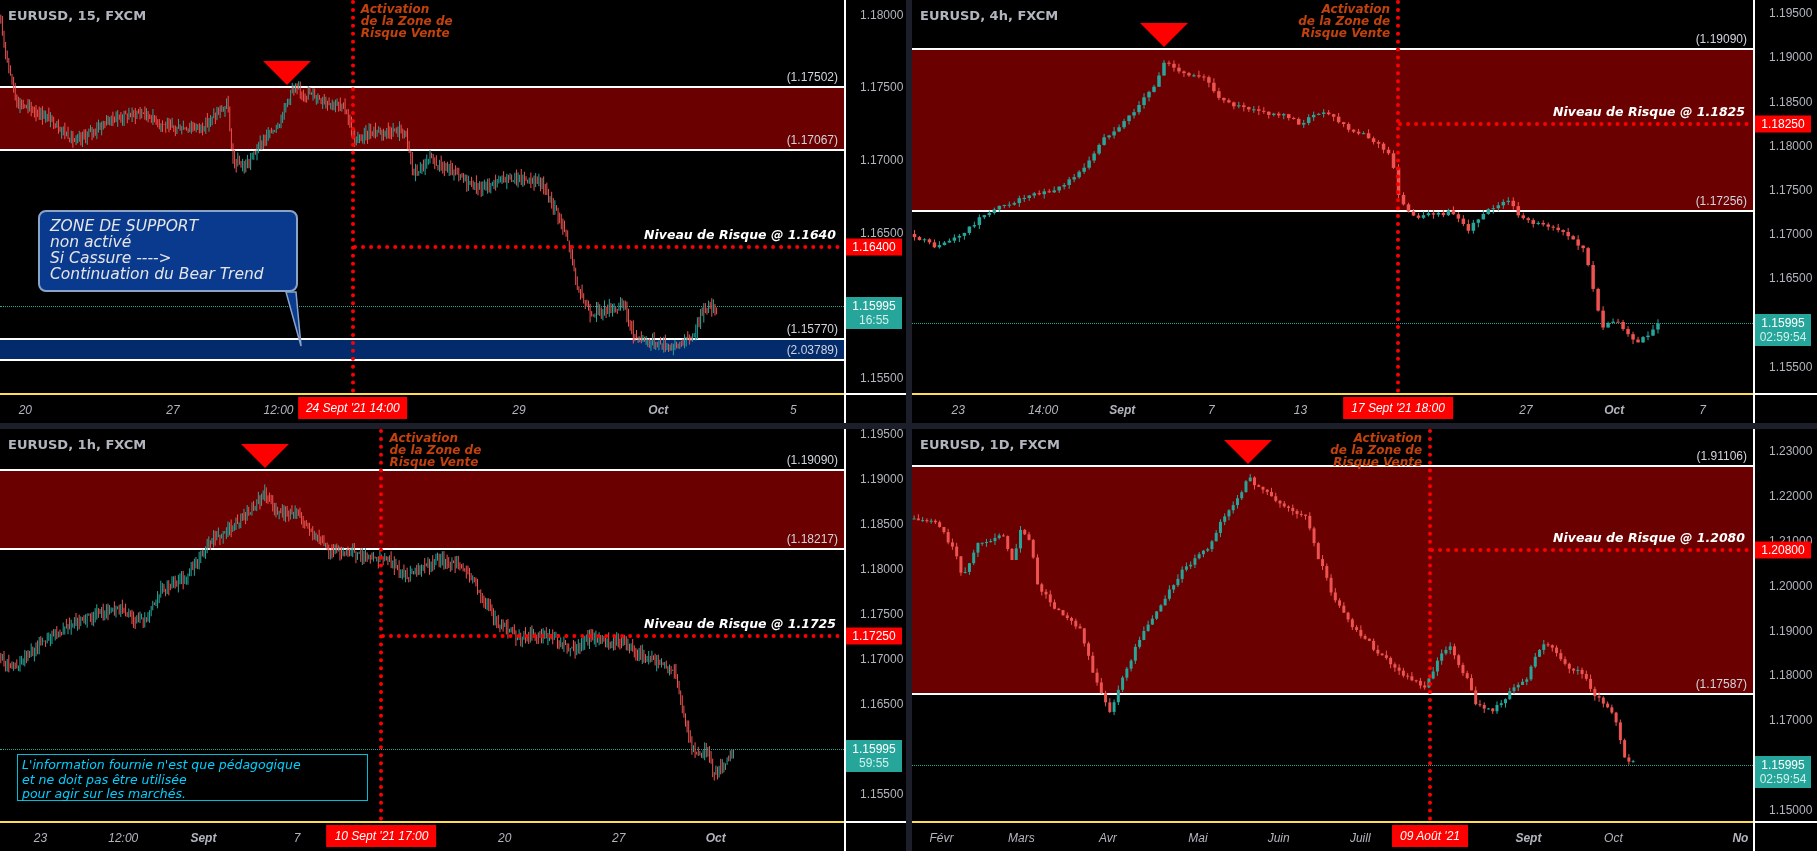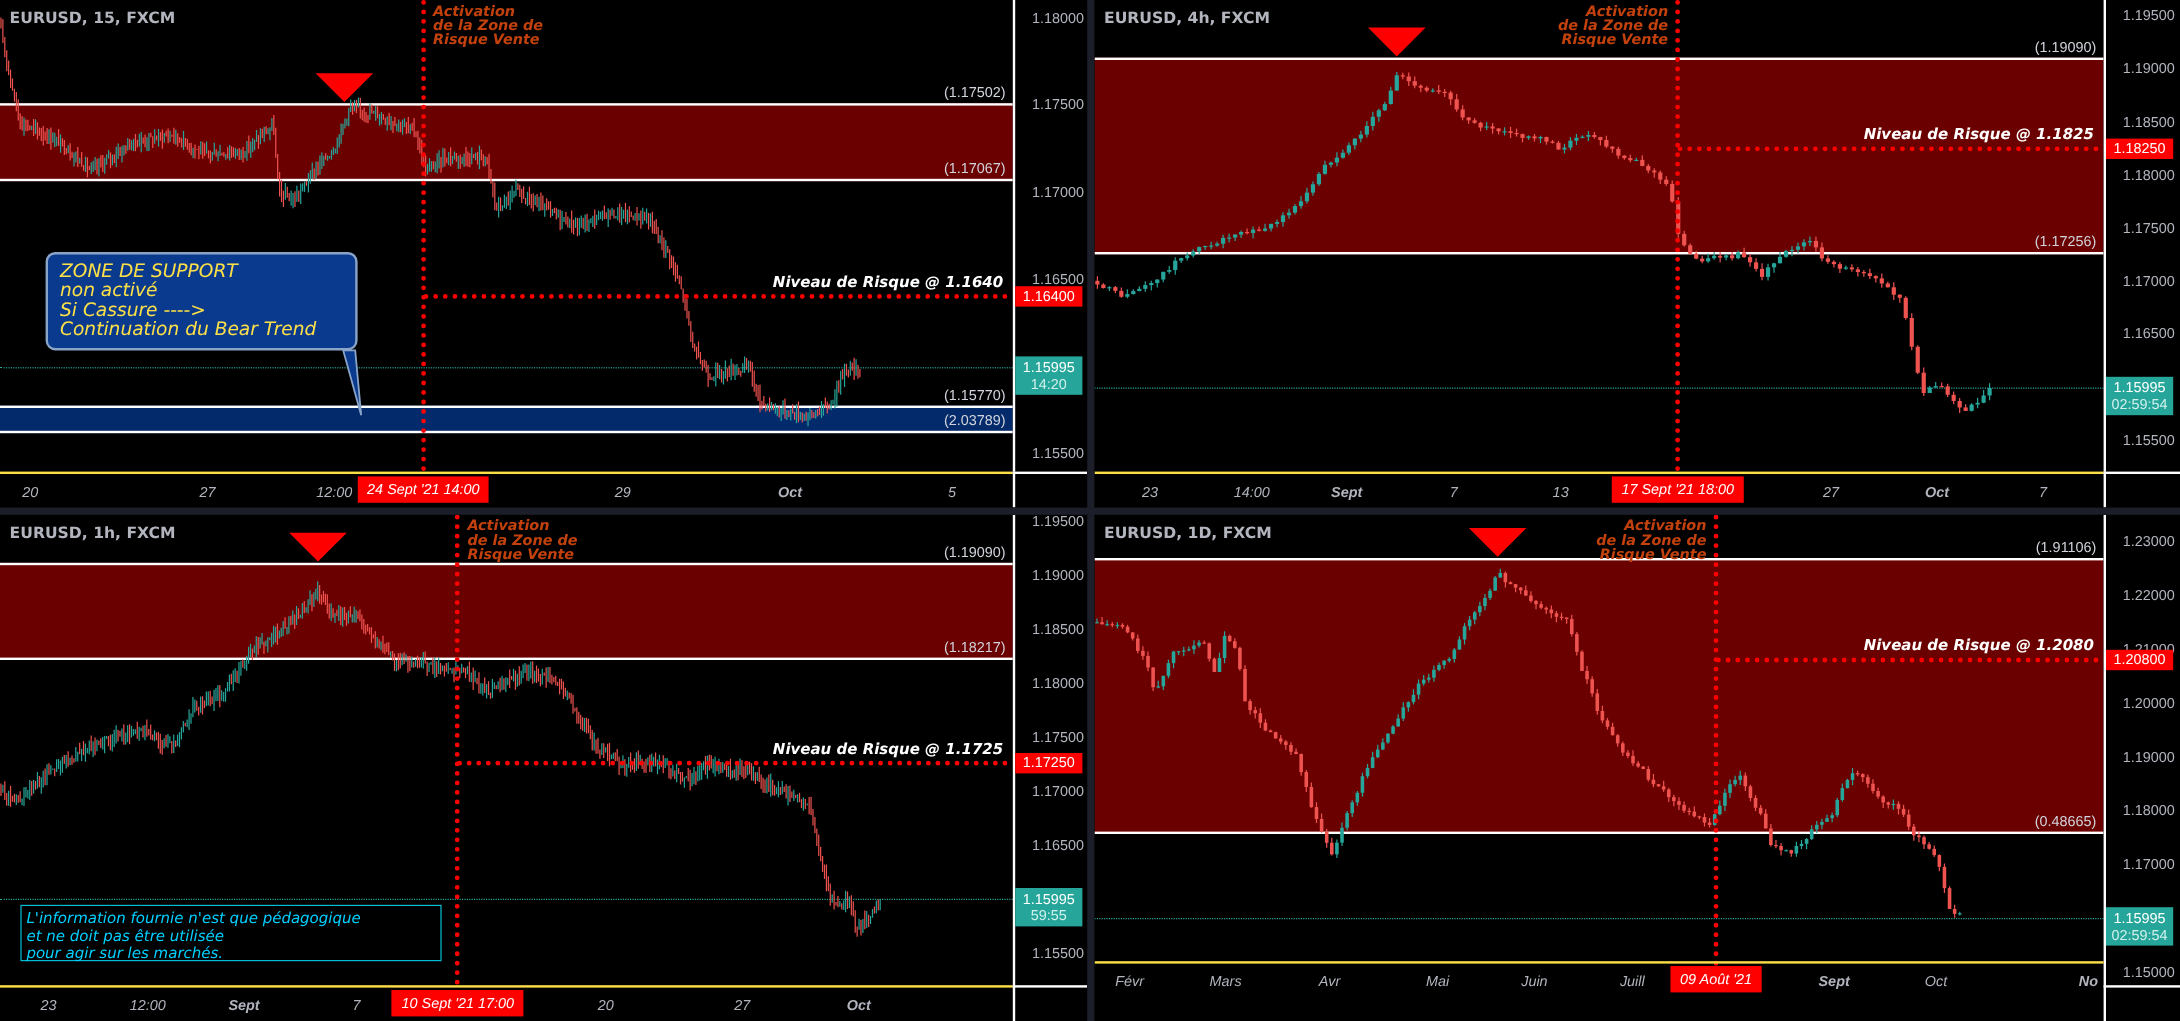--- a/index.html
+++ b/index.html
@@ -20,21 +20,21 @@
   .act-text.left{text-align:left;}
   .vdot{position:absolute;top:0;width:4px;border-left:4px dotted #ff0000;}
   .hdot{position:absolute;border-top:4px dotted #ff0000;}
   .risk-text{position:absolute;color:#fff;font-style:italic;font-weight:bold;font-size:12.5px;white-space:nowrap;font-family:"DejaVu Sans",sans-serif;}
   .price-tag{position:absolute;left:0;width:56px;background:#ff0000;color:#fff;font-size:12px;font-family:"Liberation Sans",sans-serif;text-align:center;height:17px;line-height:17px;transform:translateY(-50%);}
   .last-tag{position:absolute;left:0;width:56px;background:#26a69a;color:#fff;font-size:12px;font-family:"Liberation Sans",sans-serif;text-align:center;line-height:14px;padding:2px 0;transform:translateY(-9px);}
   .last-tag .cd{color:#d0f0ec;}
   .date-tag{position:absolute;top:2px;height:22px;line-height:22px;background:#ff0000;color:#fff;font-size:12px;font-family:"Liberation Sans",sans-serif;padding:0 8px;transform:translateX(-50%);white-space:nowrap;}
   .lastline{position:absolute;left:0;border-top:1px dotted #26a69a;}
   .tri{position:absolute;width:0;height:0;border-left:24px solid transparent;border-right:24px solid transparent;border-top:24px solid #ff0000;transform:translateX(-50%);}
-  .support-box{position:absolute;left:38px;top:210px;width:260px;height:82px;background:#0a3a8e;border:2px solid #8aa4c8;border-radius:8px;color:#fde047;font-style:italic;font-size:15.5px;line-height:16px;padding:6px 10px;box-sizing:border-box;font-family:"DejaVu Sans",sans-serif;}
+  .support-box{position:absolute;left:38px;top:210px;width:260px;height:82px;background:#0a3a8e;border:2px solid #8aa4c8;border-radius:8px;color:#e5e5e5;font-style:italic;font-size:15.5px;line-height:16px;padding:6px 10px;box-sizing:border-box;font-family:"DejaVu Sans",sans-serif;}
   .support-line{white-space:nowrap;}
   .disclaimer{position:absolute;left:17px;top:754px;width:351px;height:47px;border:1px solid #00bcd4;color:#00d0ff;font-style:italic;font-size:12.5px;line-height:14.5px;padding:3px 4px;box-sizing:border-box;font-family:"DejaVu Sans",sans-serif;}
   svg{position:absolute;left:0;top:0;}
 </style>
 </head>
 <body>
 
 <div class="panel" id="p0" style="left:0;top:0;width:906px;height:423px;">
     <div class="plot" style="width: 844px; height: 393px;">
       <div class="zone" style="top: 86.0422px; height: 65.3167px; width: 844px; background: rgb(107, 0, 0);"></div>
@@ -505,21 +505,21 @@
     <div class="title">EURUSD, 15, FXCM</div>
     <div class="yaxis" style="left: 844px; width: 60px; height: 393px;">
       <span class="tick-y" style="top: 14.5556px;">1.18000</span>
       <span class="tick-y" style="top: 87.3333px;">1.17500</span>
       <span class="tick-y" style="top: 160.111px;">1.17000</span>
       <span class="tick-y" style="top: 232.889px;">1.16500</span>
       <span class="tick-y" style="top: 378.444px;">1.15500</span>
       <div class="price-tag" style="top: 247.444px; background: rgb(255, 0, 0);">1.16400</div>
       <div class="last-tag" style="top: 306.394px; background: rgb(38, 166, 154);">
         <div>1.15995</div>
-        <div class="cd">14:20</div>
+        <div class="cd">16:55</div>
       </div>
     </div>
     <div class="xaxis" style="top: 393px; width: 844px; height: 28px;">
       <span class="tick-x" style="left: 25.32px;">20</span>
       <span class="tick-x" style="left: 173.02px;">27</span>
       <span class="tick-x" style="left: 278.52px;">12:00</span>
       <span class="tick-x" style="left: 519.06px;">29</span>
       <span class="tick-x bold" style="left: 658.32px;">Oct</span>
       <span class="tick-x" style="left: 793.36px;">5</span>
       <div class="date-tag" style="left: 352.792px; background: rgb(255, 0, 0);">24 Sept '21   14:00</div>
@@ -1371,21 +1371,21 @@
       <span class="tick-x" style="left: 618.652px;">27</span>
       <span class="tick-x bold" style="left: 715.712px;">Oct</span>
       <div class="date-tag" style="left: 381.488px; background: rgb(255, 0, 0);">10 Sept '21   17:00</div>
     </div>
     <div style="position: absolute; left: 844px; top: 392px; width: 62px; height: 30px; border-left: 2px solid rgb(255, 255, 255); border-top: 2px solid rgb(255, 255, 255); box-sizing: border-box;"></div>
   </div>
 <div class="panel" id="p3" style="left:912px;top:429px;width:905px;height:422px;">
     <div class="plot" style="width: 841px; height: 392px;">
       <div class="zone" style="top: 36.4528px; height: 229.45px; width: 841px; background: rgb(107, 0, 0);"></div>
       <span class="zone-label" style="top: 20.4528px;">(1.91106)</span>
-      <span class="zone-label" style="top: 247.902px;">(0.48665)</span>
+      <span class="zone-label" style="top: 247.902px;">(1.17587)</span>
       <div class="lastline" style="top: 336.224px; width: 841px;"></div>
       <svg width="841" height="392">
         <line x1="2.127235294117647" x2="2.127235294117647" y1="86.41885347373504" y2="89.85853045267476" stroke="#26a69a" stroke-width="1"></line>
         <rect x="0.6381705882352942" y="89.52105758896167" width="2.9781294117647055" height="1" fill="#26a69a"></rect>
         <line x1="6.381705882352941" x2="6.381705882352941" y1="85.2551337206488" y2="91.35533531832536" stroke="#ef5350" stroke-width="1"></line>
         <rect x="4.892641176470589" y="89.52105758896167" width="2.9781294117647055" height="1.7223238198984347" fill="#ef5350"></rect>
         <line x1="10.636176470588234" x2="10.636176470588234" y1="87.94983938513768" y2="92.76586988622654" stroke="#26a69a" stroke-width="1"></line>
         <rect x="9.147111764705881" y="91.14726078431474" width="2.9781294117647055" height="1" fill="#26a69a"></rect>
         <line x1="14.890647058823529" x2="14.890647058823529" y1="89.29056407649611" y2="93.72282987170195" stroke="#ef5350" stroke-width="1"></line>
         <rect x="13.401582352941176" y="91.14726078431474" width="2.9781294117647055" height="1" fill="#ef5350"></rect>
@@ -1739,21 +1739,21 @@
       <span class="tick-y" style="top: 201.6px;">1.19000</span>
       <span class="tick-y" style="top: 246.4px;">1.18000</span>
       <span class="tick-y" style="top: 291.2px;">1.17000</span>
       <span class="tick-y" style="top: 380.8px;">1.15000</span>
       <div class="price-tag" style="top: 120.96px; background: rgb(255, 0, 0);">1.20800</div>
       <div class="last-tag" style="top: 336.224px; background: rgb(38, 166, 154);">
         <div>1.15995</div>
         <div class="cd">02:59:54</div>
       </div>
     </div>
-    <div class="xaxis" style="top: 372px; width: 841px; height: 28px;">
+    <div class="xaxis" style="top: 392px; width: 841px; height: 28px;">
       <span class="tick-x" style="left: 29.435px;">Févr</span>
       <span class="tick-x" style="left: 109.33px;">Mars</span>
       <span class="tick-x" style="left: 195.953px;">Avr</span>
       <span class="tick-x" style="left: 285.94px;">Mai</span>
       <span class="tick-x" style="left: 366.676px;">Juin</span>
       <span class="tick-x" style="left: 448.253px;">Juill</span>
       <span class="tick-x bold" style="left: 616.453px;">Sept</span>
       <span class="tick-x" style="left: 701.394px;">Oct</span>
       <span class="tick-x bold" style="left: 828.385px;">No</span>
       <div class="date-tag" style="left: 518.056px; background: rgb(255, 0, 0);">09 Août '21</div>

